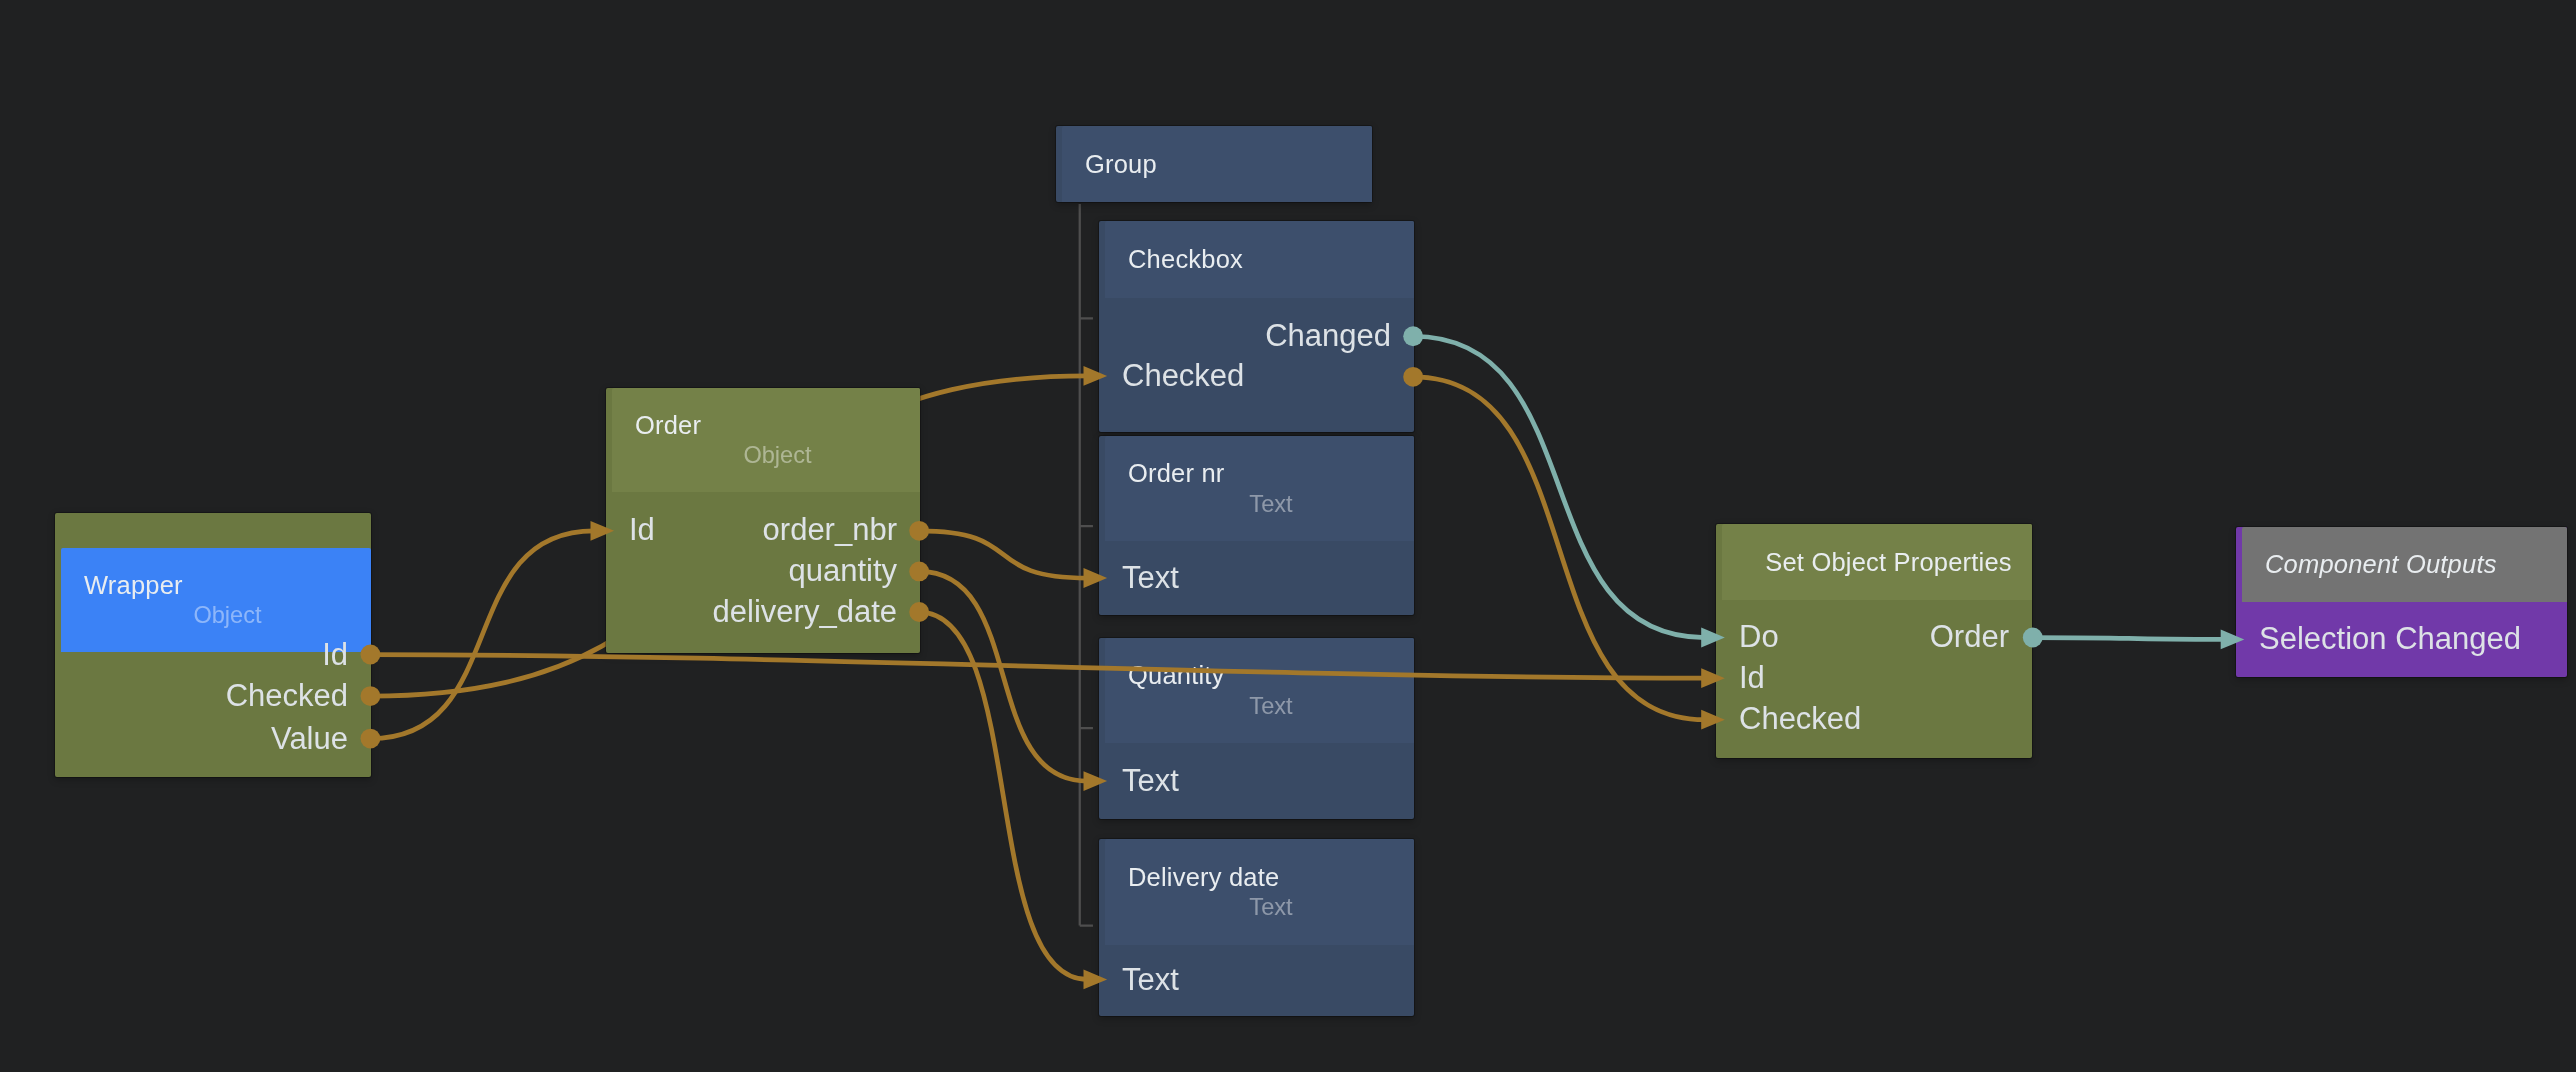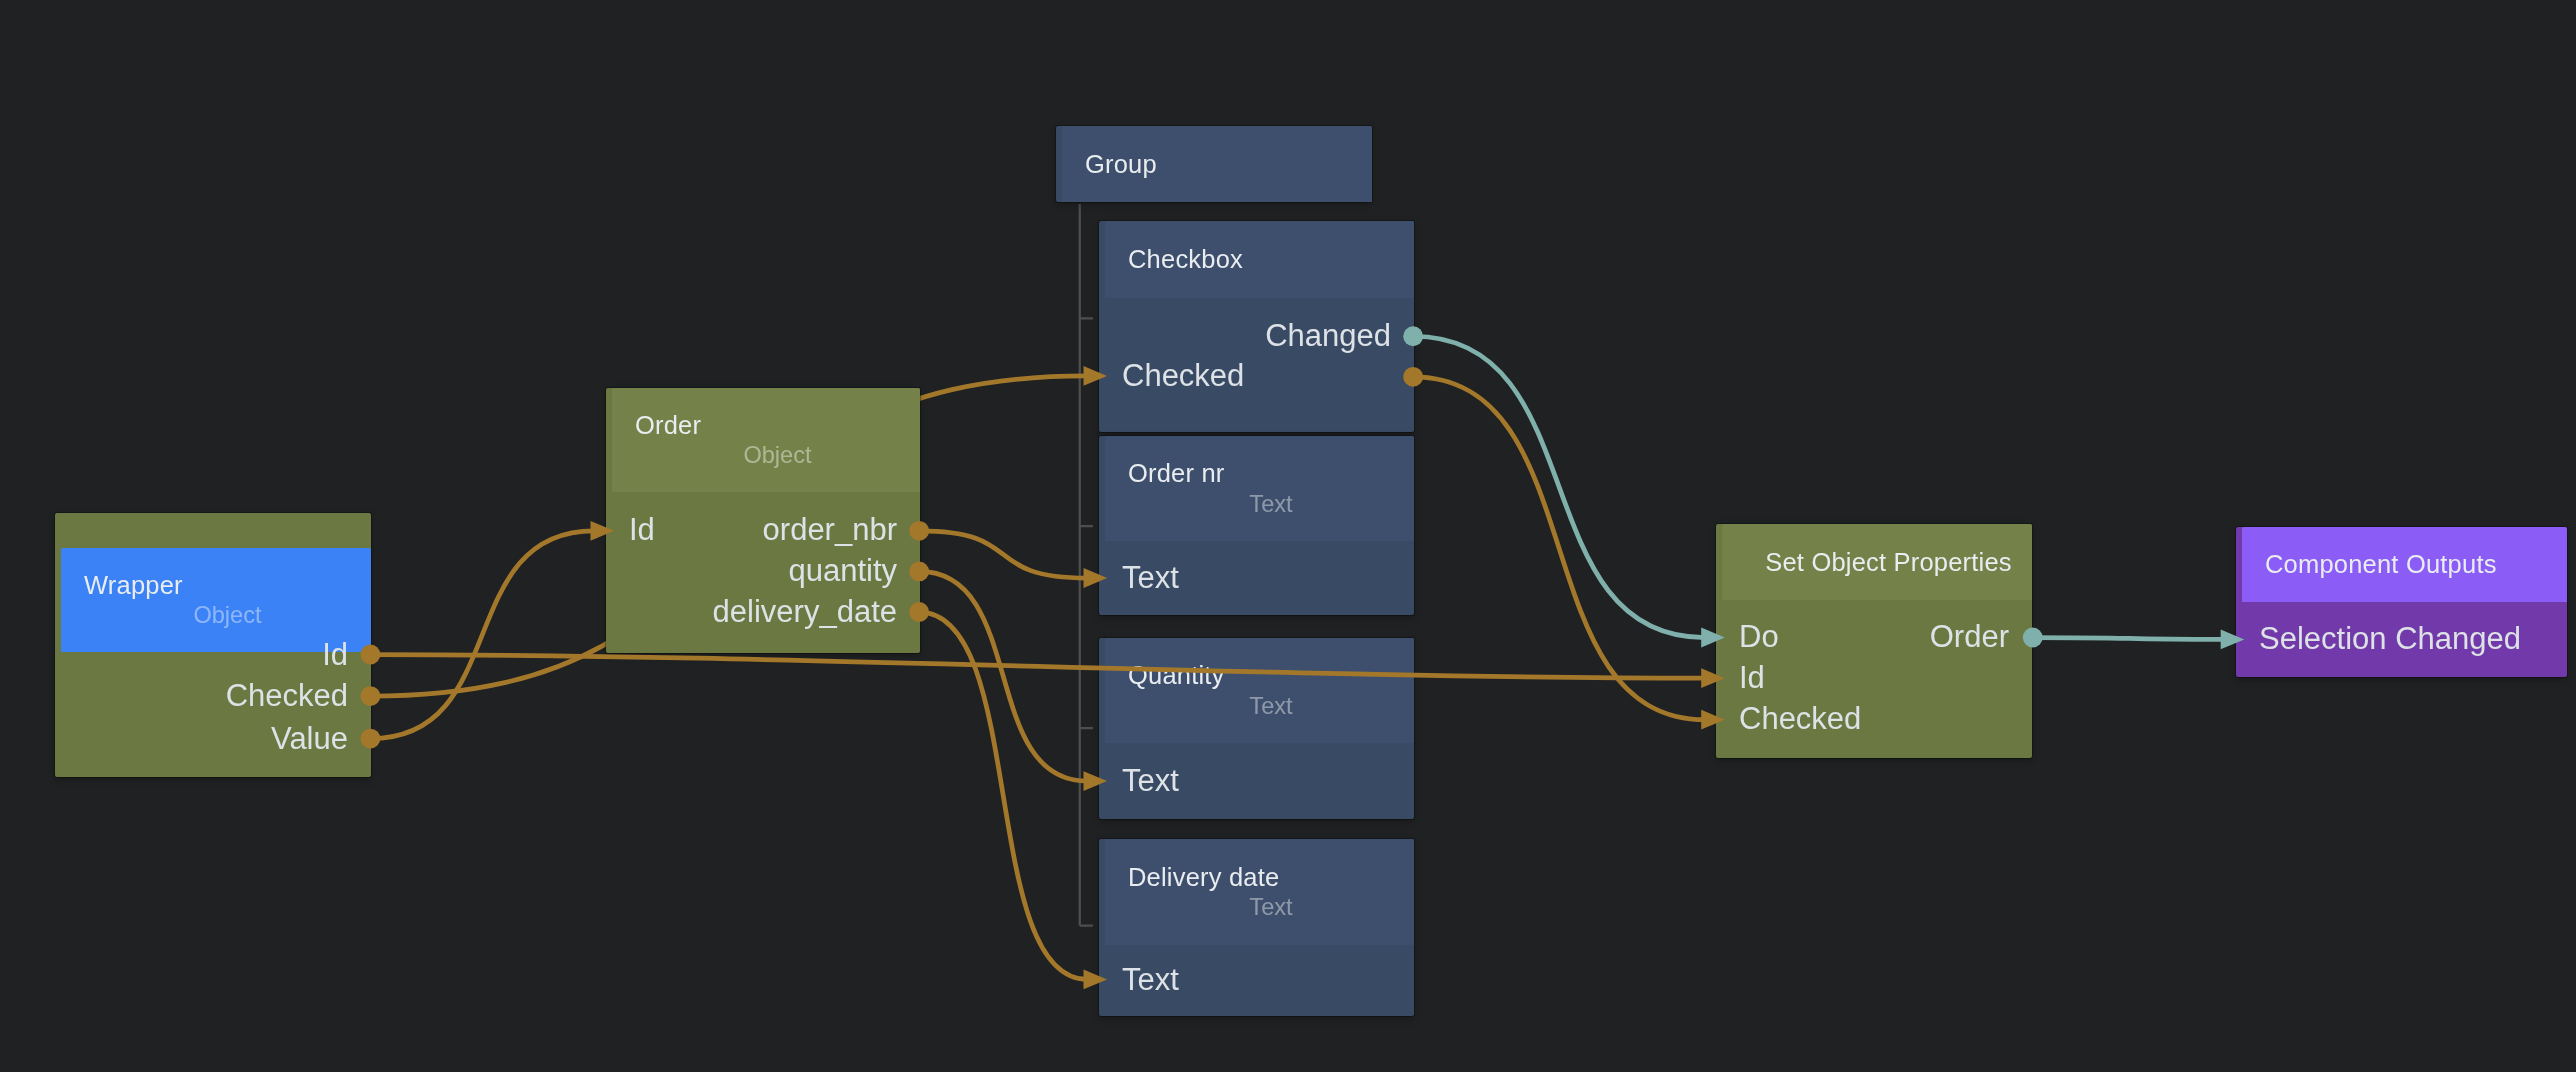--- a/index.html
+++ b/index.html
@@ -80,21 +80,21 @@
       <div class="node" style="left: 1716px; top: 524px; width: 316px; height: 234px; background: rgb(107, 120, 65);">
         <div class="node-header" style="height: 76px; background: rgb(116, 129, 72); text-align: center;">
           <div class="node-title" style="color: rgb(233, 237, 240);">Set Object Properties</div>
         </div>
         <div class="port left" style="top: 99px; color: rgb(221, 226, 230);">Do</div>
         <div class="port right" style="top: 99px; color: rgb(221, 226, 230);">Order</div>
         <div class="port left" style="top: 140px; color: rgb(221, 226, 230);">Id</div>
         <div class="port left" style="top: 181px; color: rgb(221, 226, 230);">Checked</div>
       </div>
       <div class="node" style="left: 2236px; top: 527px; width: 331px; height: 150px; background: rgb(113, 57, 169);">
-        <div class="node-header" style="height: 75px; background: #8b5cf6;">
+        <div class="node-header" style="height: 75px; background: #737373; font-style: italic;">
           <div class="node-title" style="color: rgb(233, 237, 240);">Component Outputs</div>
         </div>
         <div class="port left" style="top: 98px; color: rgb(221, 226, 230);">Selection Changed</div>
       </div>
     </div>
   <svg id="wires-over" class="layer" width="2576" height="1072" viewBox="0 0 2727 1135" style="z-index: 3;">
       <path d="M392,693 C842,693 1355,718 1805,718" fill="none" stroke="#a3782b" stroke-width="5" stroke-linecap="round"></path>
       <circle cx="392" cy="693" r="10.5" fill="#a3782b"></circle>
       <polygon points="1801,707.5 1801,728.5 1826,718" fill="#a3782b"></polygon>
       <circle cx="392" cy="737" r="10.5" fill="#a3782b"></circle>

